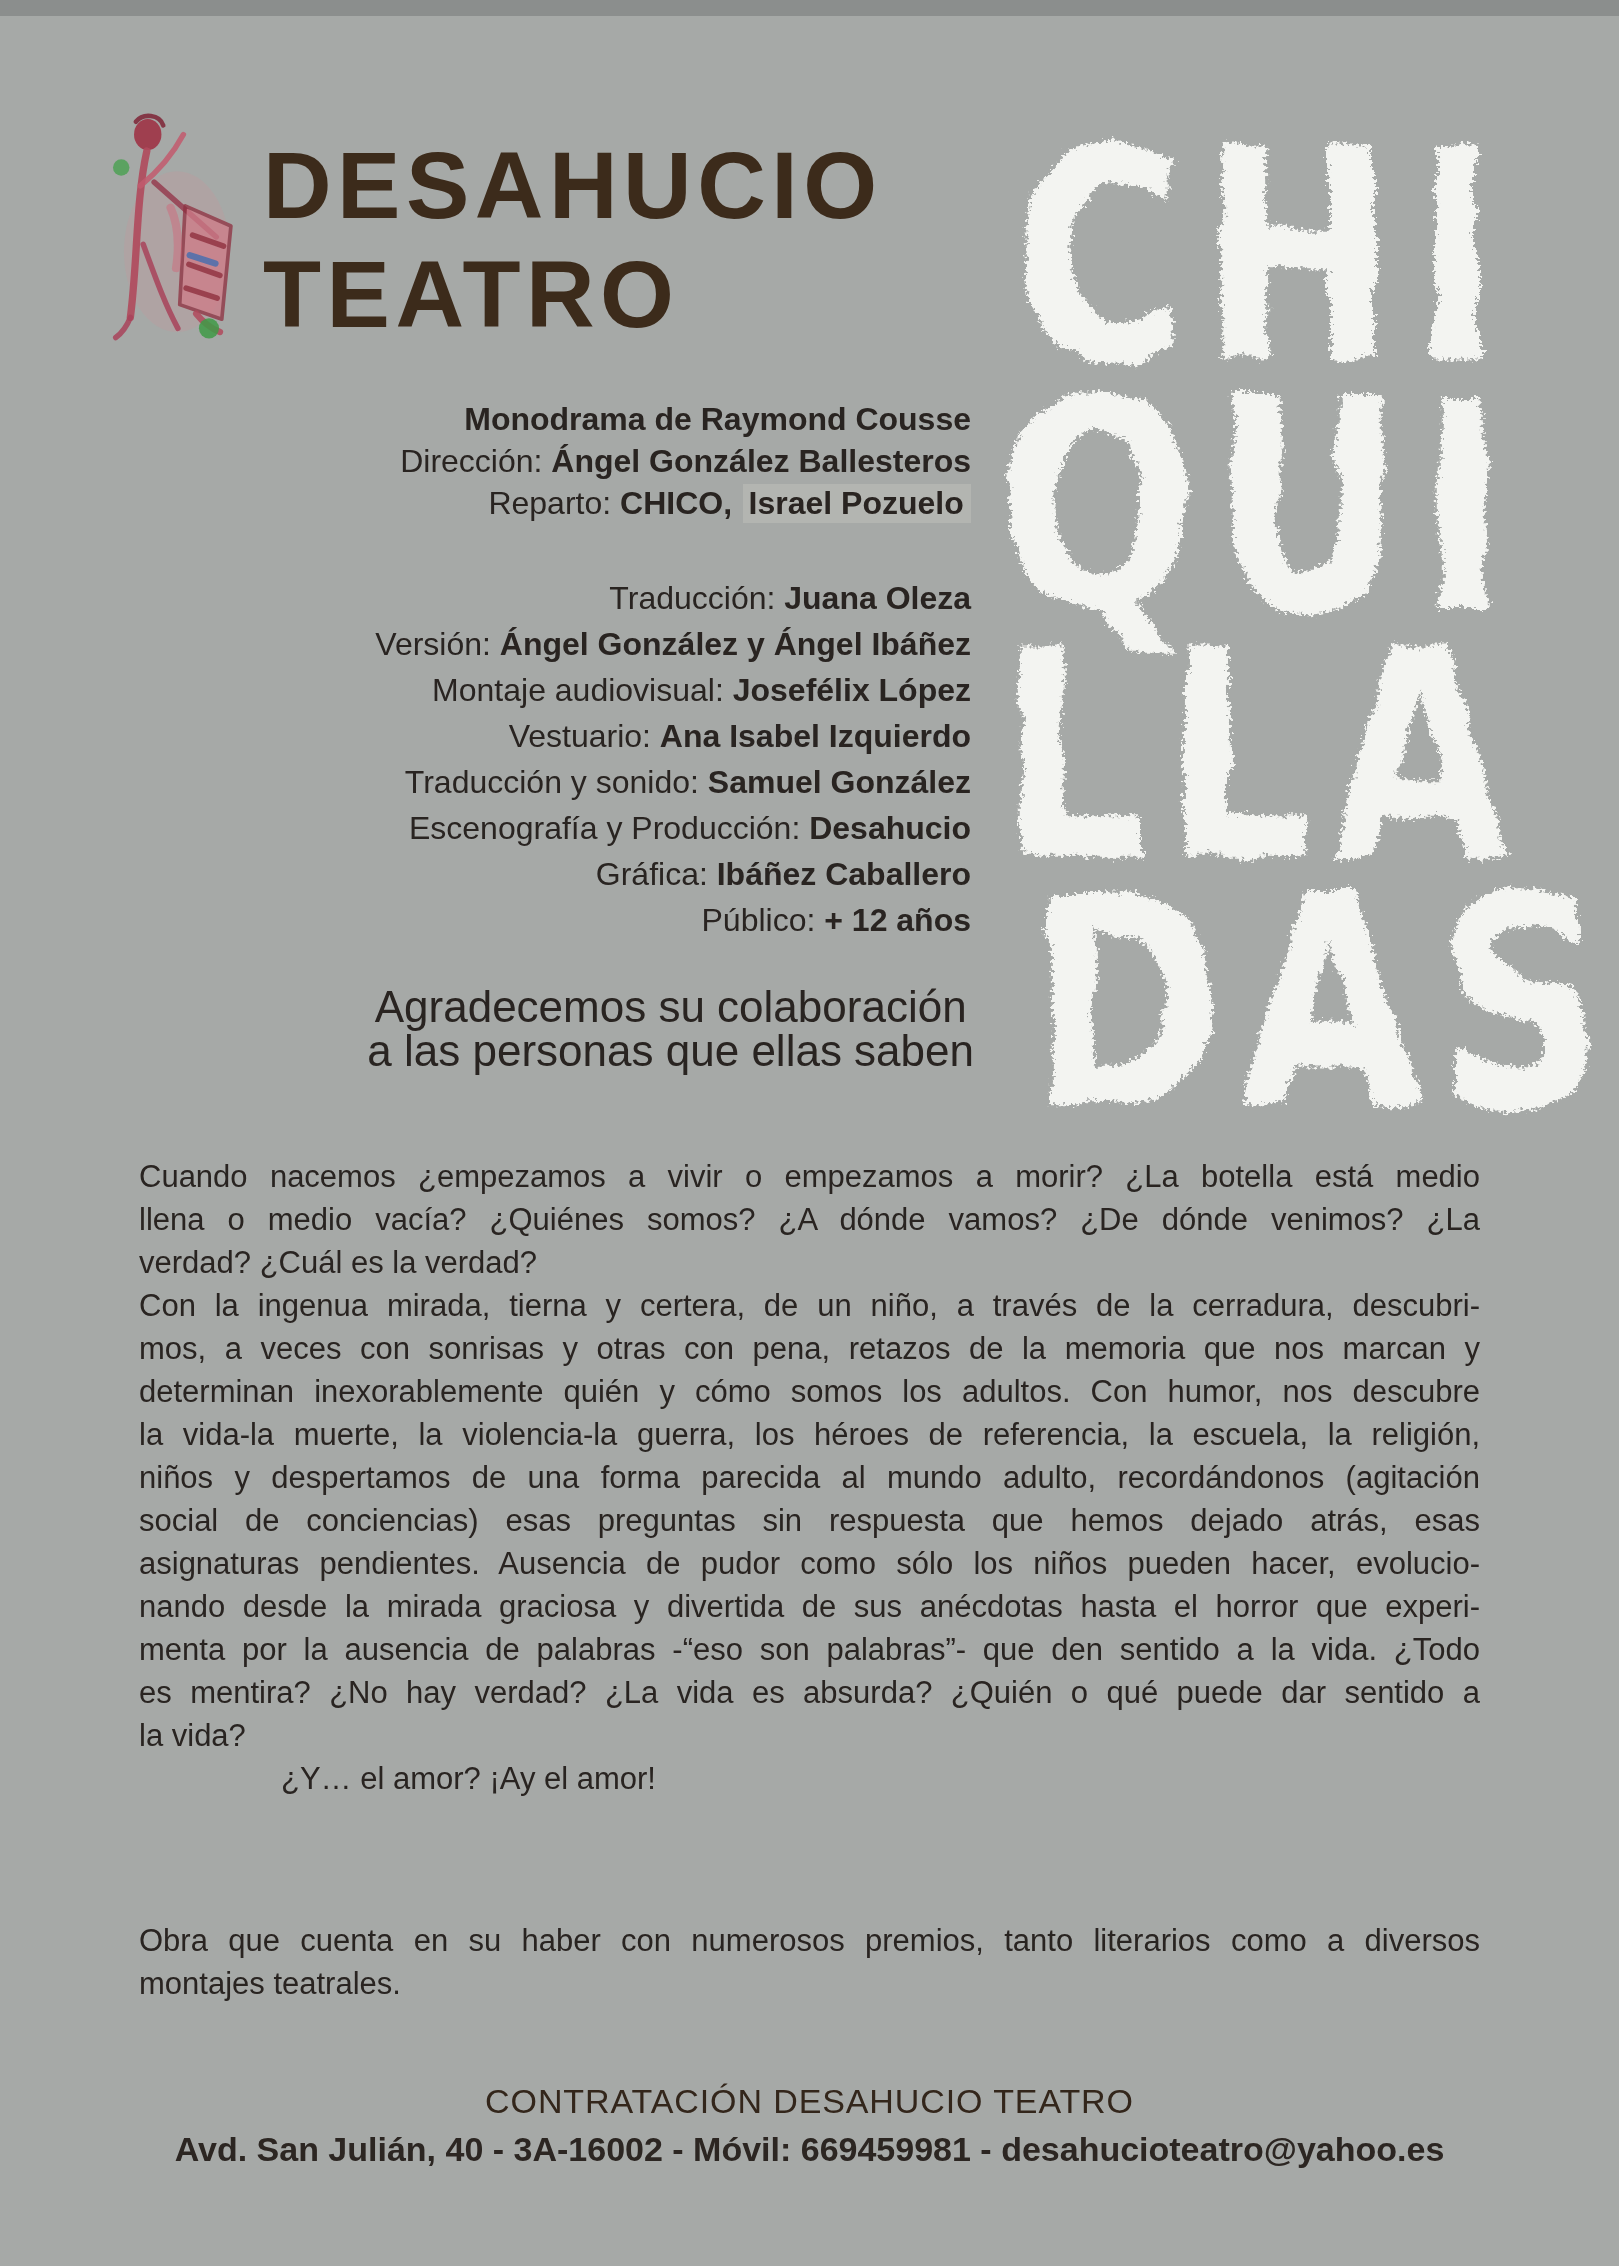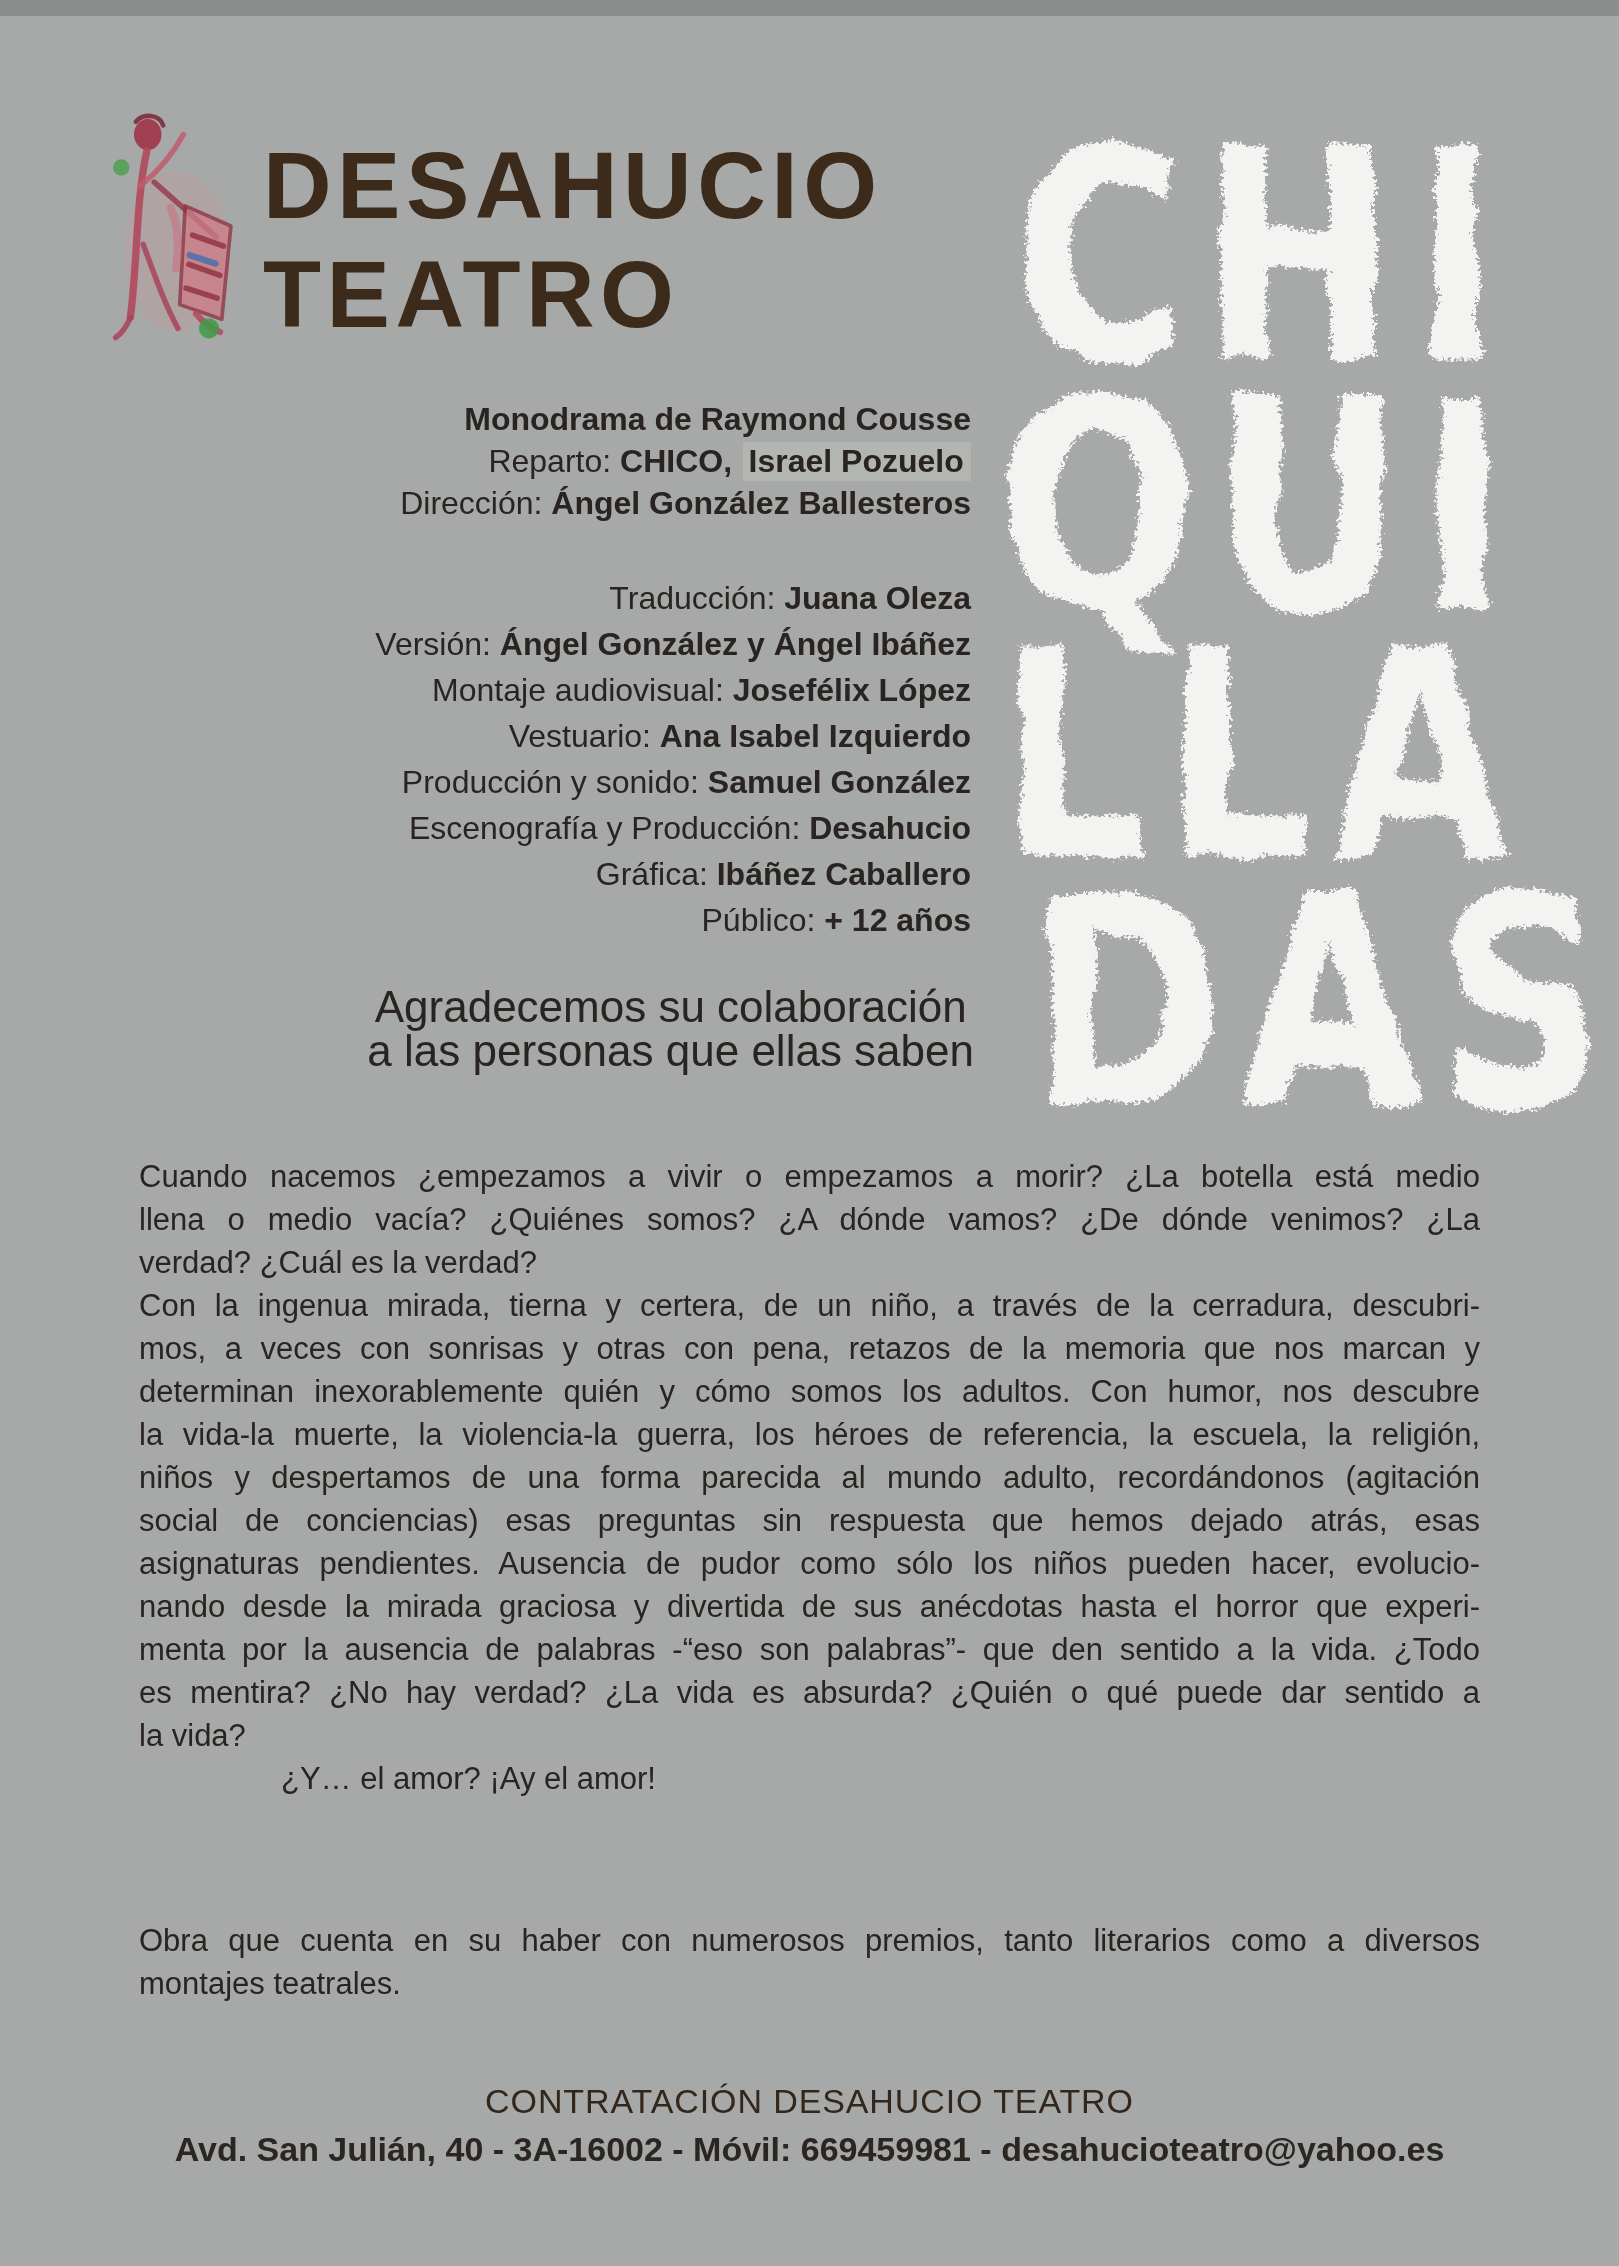--- a/index.html
+++ b/index.html
@@ -93,42 +93,42 @@
       <text x="0" y="794" transform="translate(8 0) scale(0.80 1)">LLA</text>
       <text x="0" y="1066" transform="translate(42 0) scale(0.80 1)">DAS</text>
     </g>
   </svg>
 
   <div class="credits credits-top">
     <div>
       <span class="credit-value">Monodrama de Raymond Cousse</span>
     </div>
     <div>
-      <span class="credit-label">Reparto: </span><span class="credit-value">CHICO,</span><span class="credit-highlight">Israel Pozuelo</span>
+      <span class="credit-label">Dirección: </span><span class="credit-value">Ángel González Ballesteros</span>
     </div>
     <div>
-      <span class="credit-label">Dirección: </span><span class="credit-value">Ángel González Ballesteros</span>
+      <span class="credit-label">Reparto: </span><span class="credit-value">CHICO,</span><span class="credit-highlight">Israel Pozuelo</span>
     </div>
   </div>
 
   <div class="credits credits-main">
     <div>
       <span class="credit-label">Traducción: </span><span class="credit-value">Juana Oleza</span>
     </div>
     <div>
       <span class="credit-label">Versión: </span><span class="credit-value">Ángel González y Ángel Ibáñez</span>
     </div>
     <div>
       <span class="credit-label">Montaje audiovisual: </span><span class="credit-value">Josefélix López</span>
     </div>
     <div>
       <span class="credit-label">Vestuario: </span><span class="credit-value">Ana Isabel Izquierdo</span>
     </div>
     <div>
-      <span class="credit-label">Producción y sonido: </span><span class="credit-value">Samuel González</span>
+      <span class="credit-label">Traducción y sonido: </span><span class="credit-value">Samuel González</span>
     </div>
     <div>
       <span class="credit-label">Escenografía y Producción: </span><span class="credit-value">Desahucio</span>
     </div>
     <div>
       <span class="credit-label">Gráfica: </span><span class="credit-value">Ibáñez Caballero</span>
     </div>
     <div>
       <span class="credit-label">Público: </span><span class="credit-value">+ 12 años</span>
     </div>

